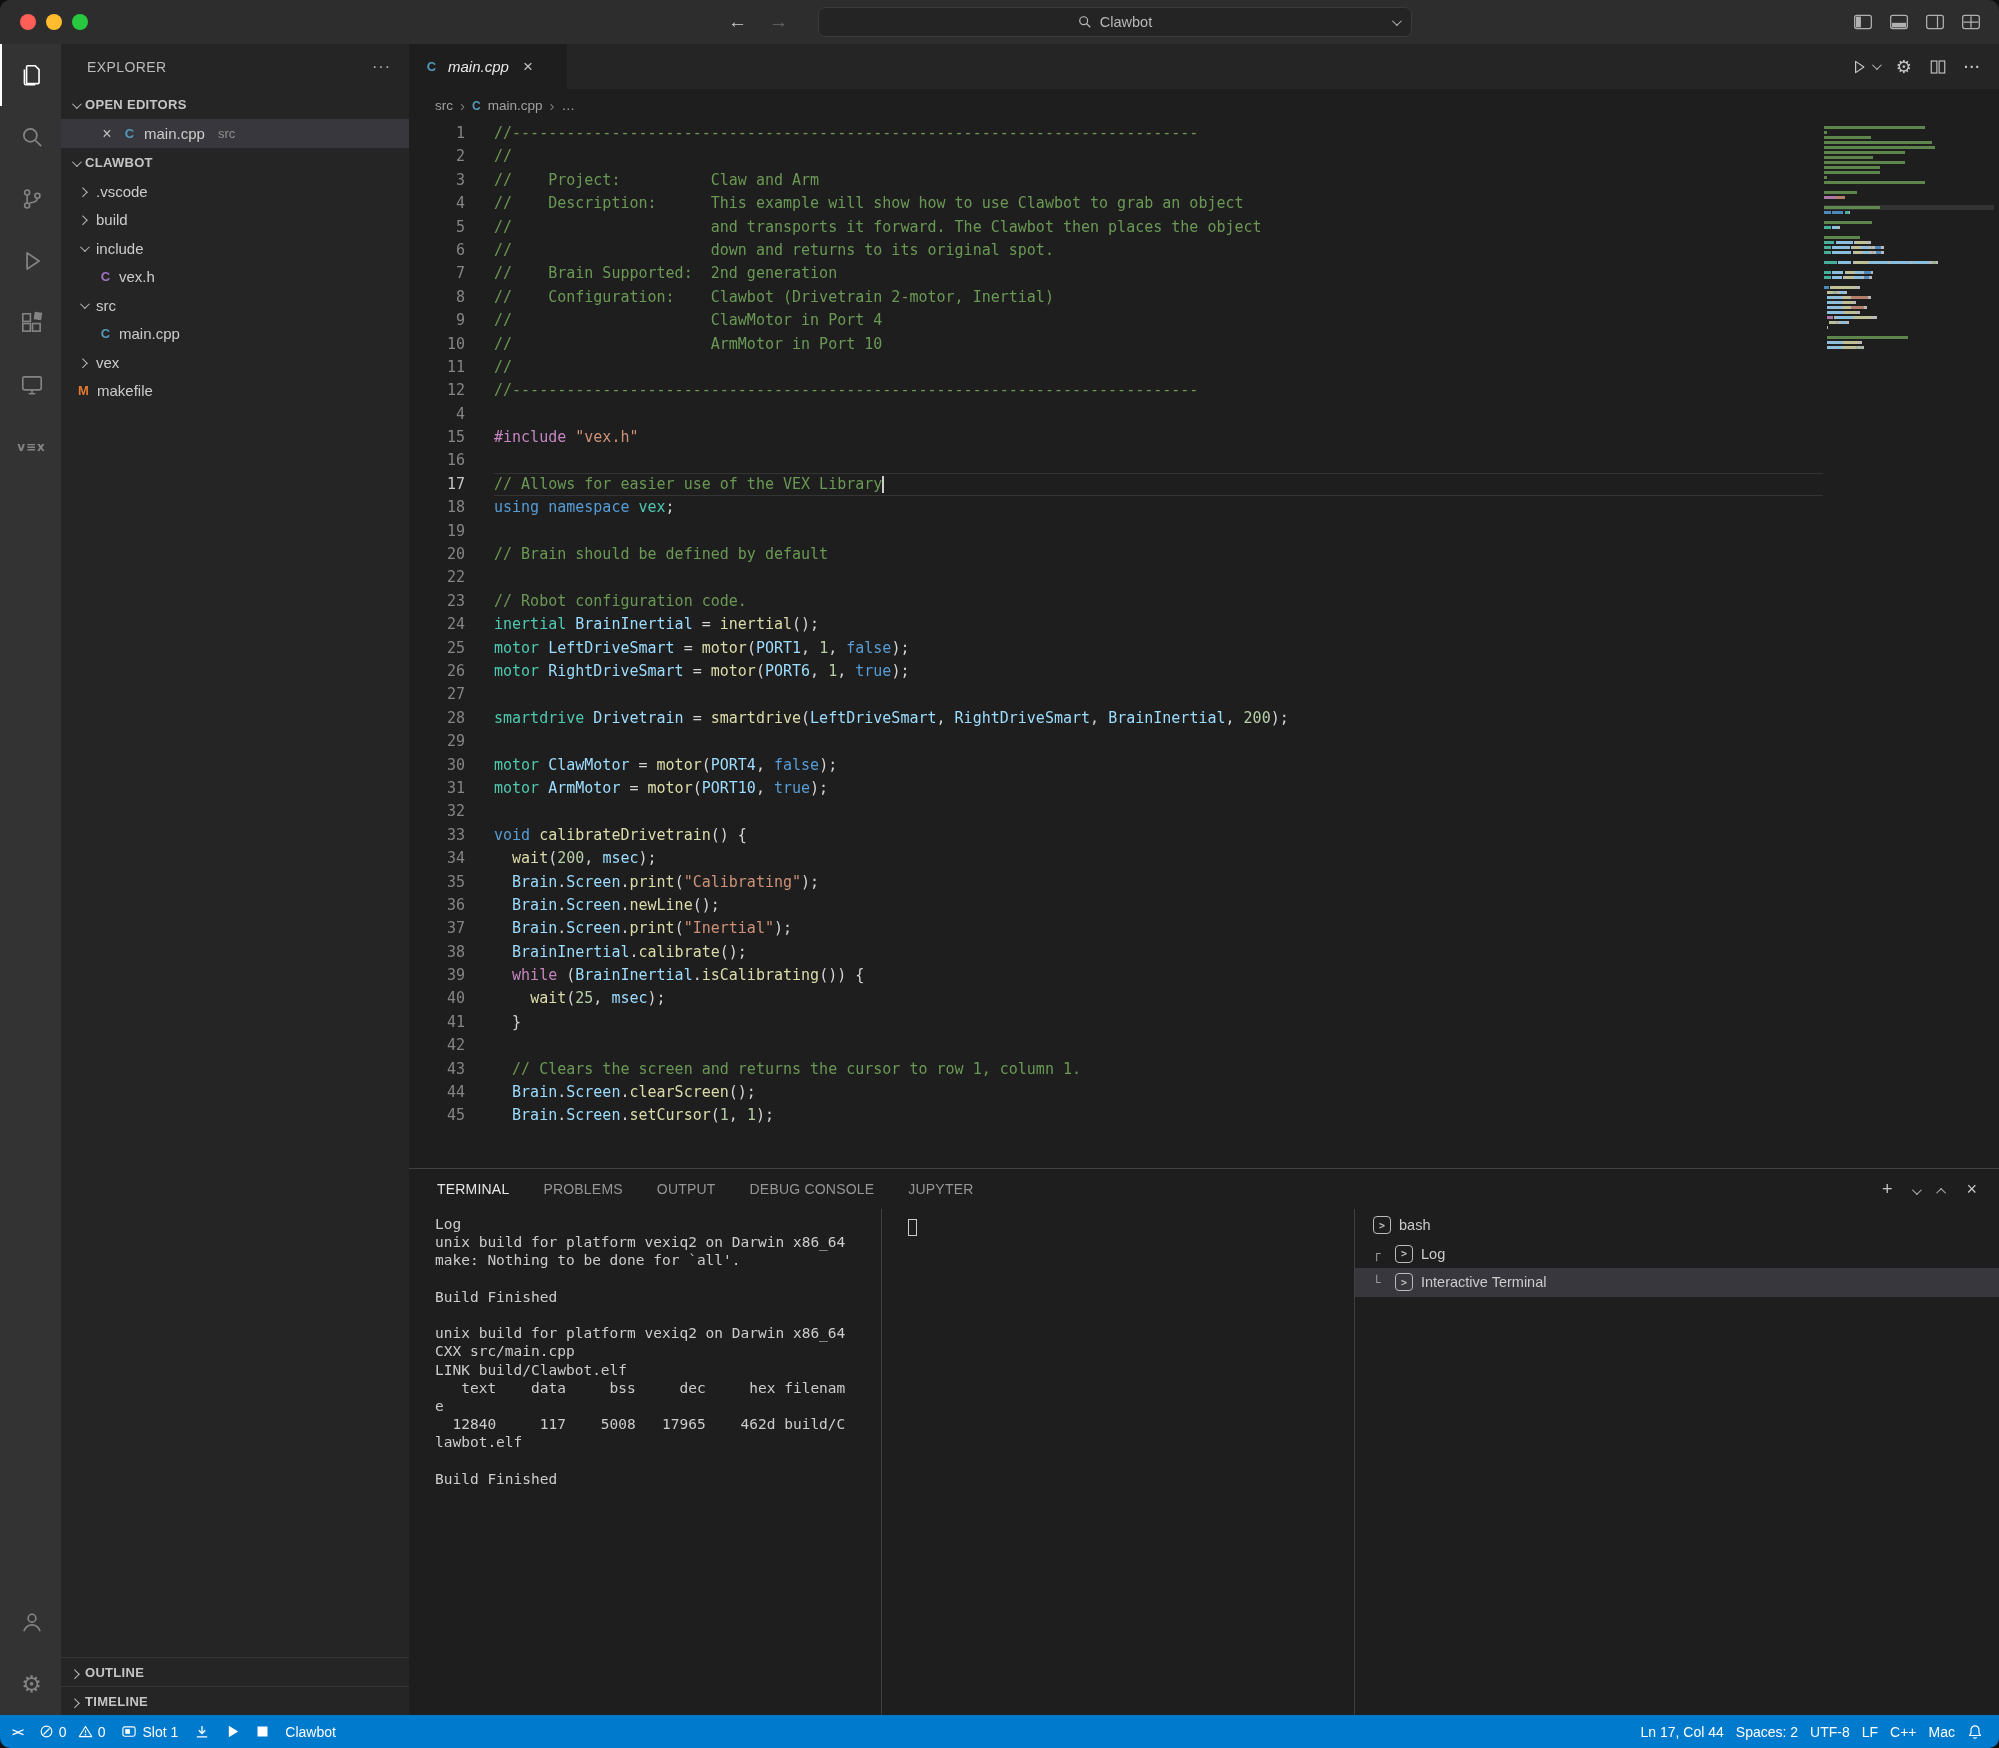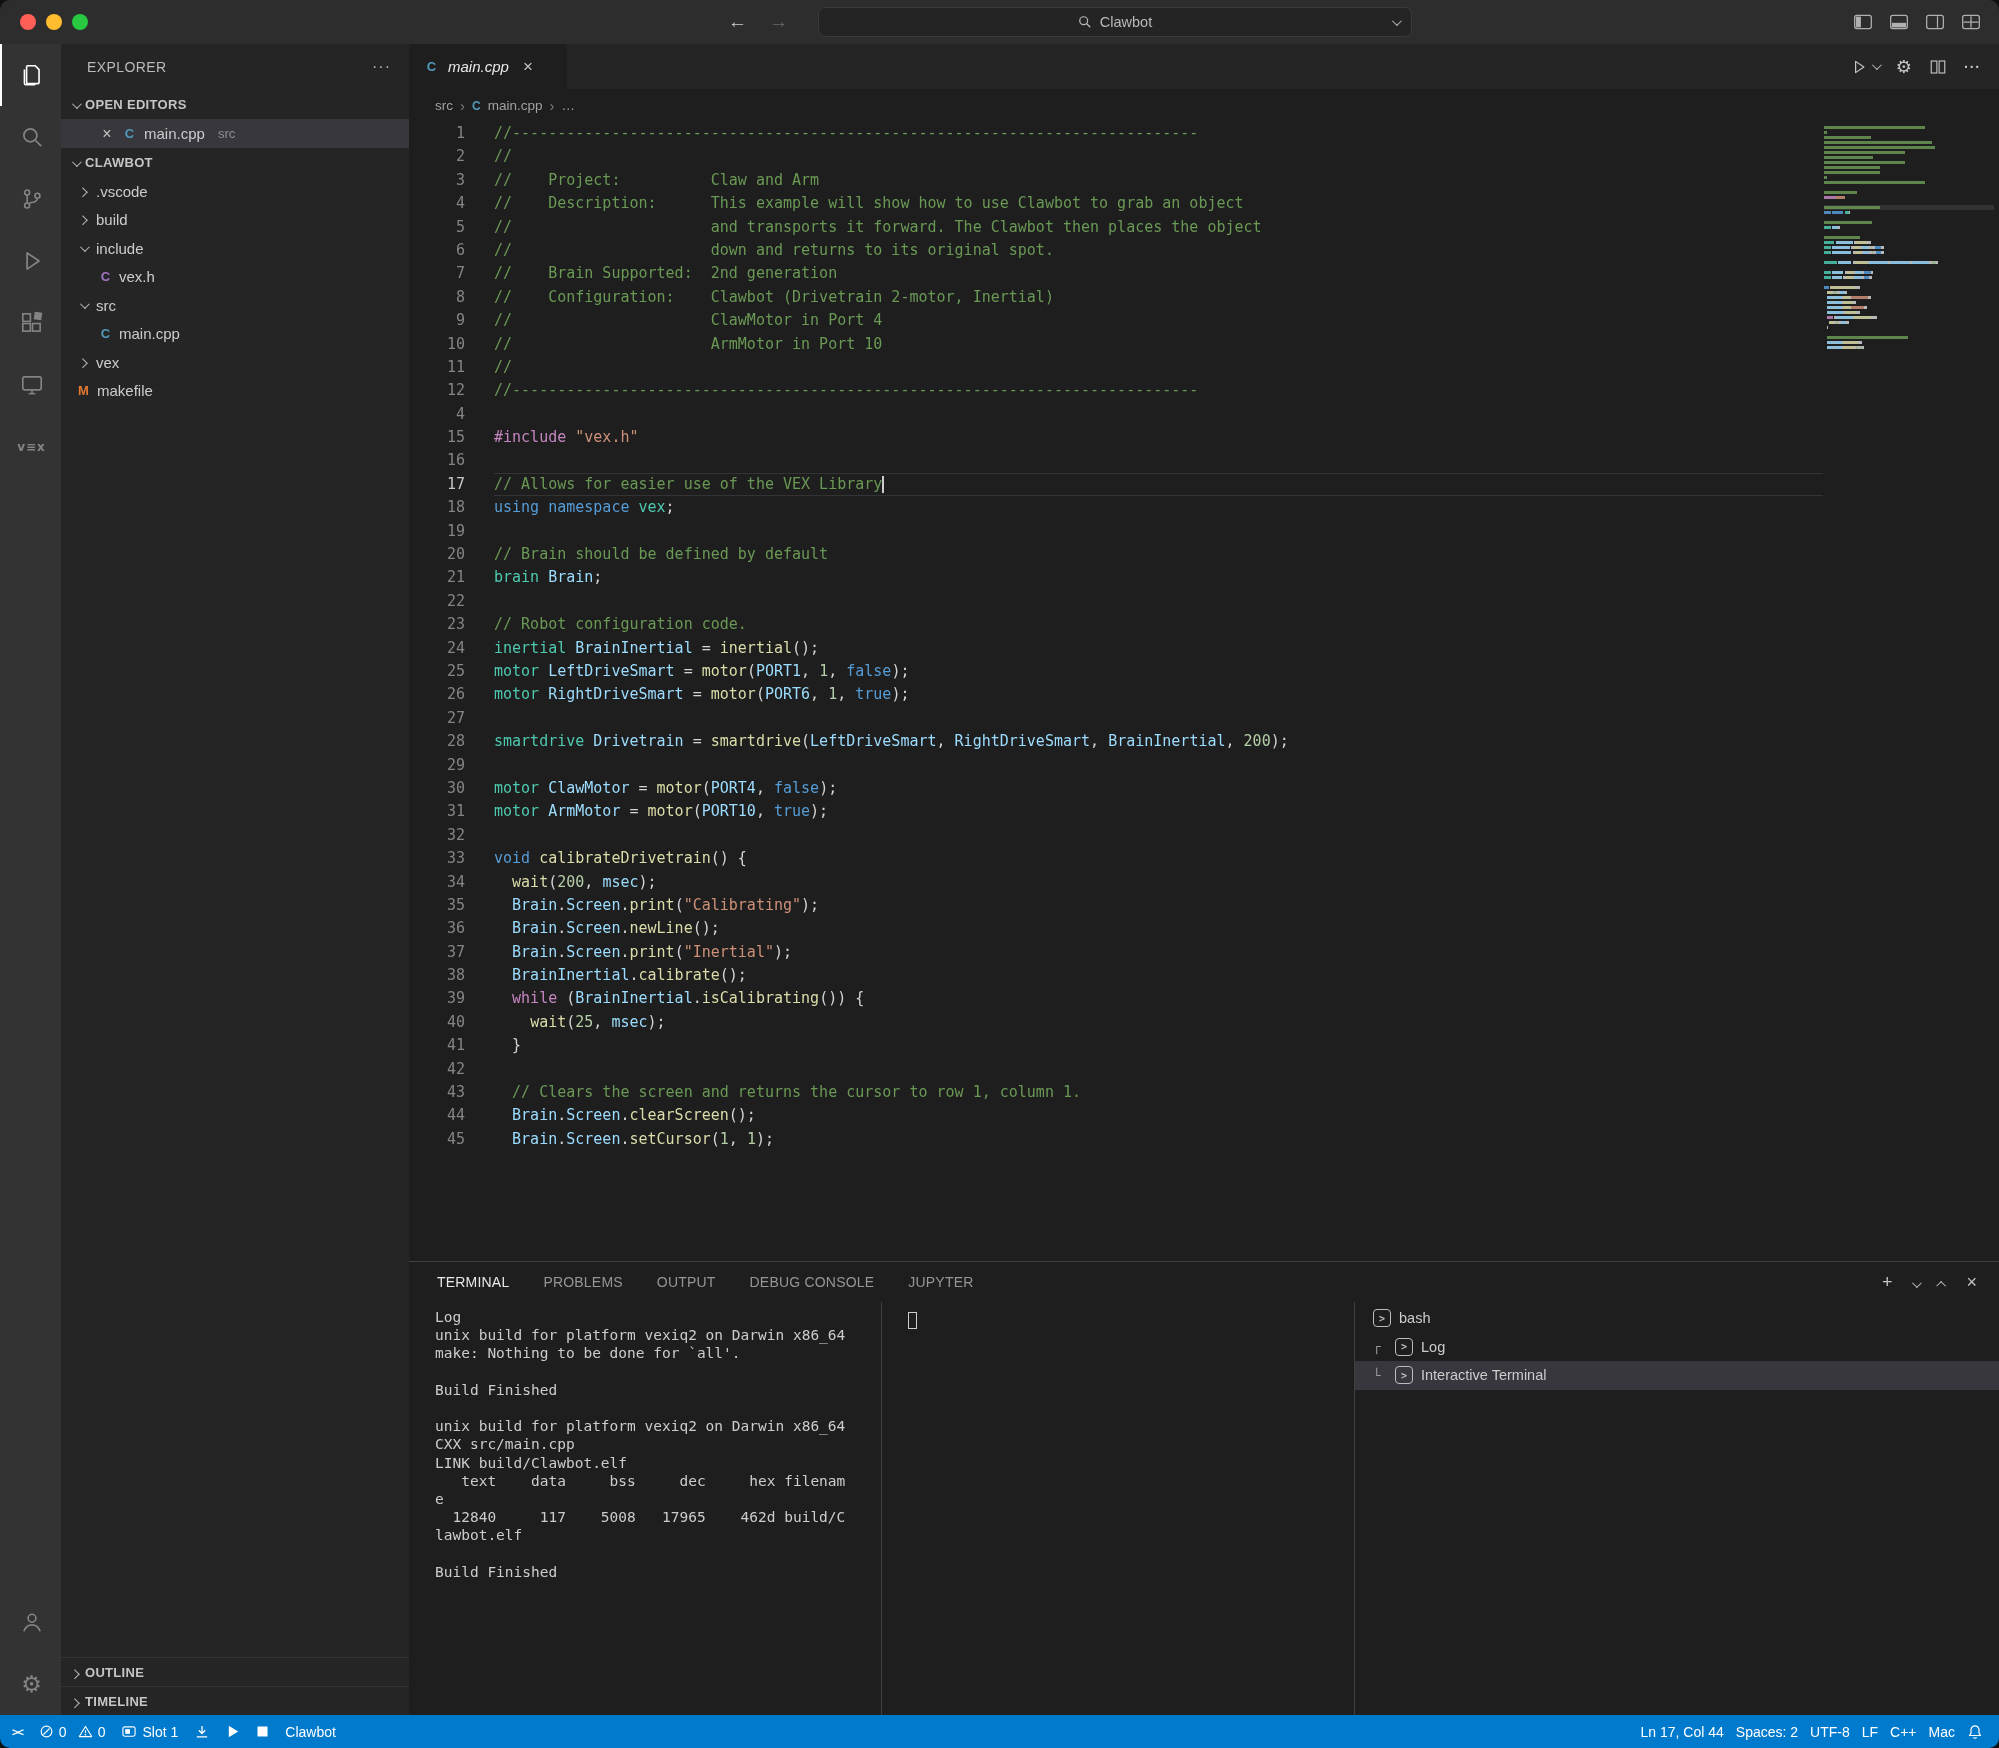--- a/index.html
+++ b/index.html
@@ -93,21 +93,21 @@
   .minimap { position:absolute; top:0; right:5px; width:170px; padding-top:3px; }
   .mm-line { height:5px; display:flex; align-items:center; }
   .mm-line.mm-cur { background:rgba(255,255,255,.09); }
   .mm-seg { display:inline-block; height:2.3px; opacity:.85; }
   .mm-sp { background:transparent; }
   .tokbg-cm{background:var(--tok-comment);} .tokbg-kw{background:var(--tok-keyword);} .tokbg-ctl{background:var(--tok-control);}
   .tokbg-ty{background:var(--tok-type);} .tokbg-fn{background:var(--tok-func);} .tokbg-st{background:var(--tok-string);}
   .tokbg-nu{background:var(--tok-number);} .tokbg-vr{background:var(--tok-var);} .tokbg-pl{background:var(--tok-plain);}
 
   
-  .panel { height:454px; flex:none; background:var(--editor-bg); border-top:1px solid var(--panel-border);
+  .panel { height:547px; flex:none; background:var(--editor-bg); border-top:1px solid var(--panel-border);
            display:flex; flex-direction:column; }
   .panel-tabs { height:40px; flex:none; display:flex; align-items:center; gap:34px; padding-left:28px; }
   .ptab { font-size:14px; color:#969696; letter-spacing:.2px; }
   .ptab.active { color:#e7e7e7; }
   .panel-actions { margin-left:auto; display:flex; align-items:center; gap:20px; padding-right:22px; color:#c5c5c5; }
   .pact { font-size:18px; line-height:1; }
   .panel-body { flex:1; display:flex; overflow:hidden;justify-content:flex-end; }
   .term-left { width:472px; flex:none; padding:6px 0 0 26px; font-family:"DejaVu Sans Mono", monospace;
                font-size:14.5px; line-height:18.2px; color:#cccccc; white-space:pre; overflow:hidden; }
   .term-mid { width:473px; flex:none; border-left:1px solid #3f3f3f; padding:10px 0 0 26px; }
@@ -406,24 +406,20 @@
           </div>
           <div class="code-line">
             <span class="line-num">19</span>
             <span class="line-text"></span>
           </div>
           <div class="code-line">
             <span class="line-num">20</span>
             <span class="line-text"><span class="tok-cm">// Brain should be defined by default</span></span>
           </div>
           <div class="code-line">
-            <span class="line-num">21</span>
-            <span class="line-text"><span class="tok-ty">brain</span><span class="tok-pl"> </span><span class="tok-vr">Brain</span><span class="tok-pl">;</span></span>
-          </div>
-          <div class="code-line">
             <span class="line-num">22</span>
             <span class="line-text"></span>
           </div>
           <div class="code-line">
             <span class="line-num">23</span>
             <span class="line-text"><span class="tok-cm">// Robot configuration code.</span></span>
           </div>
           <div class="code-line">
             <span class="line-num">24</span>
             <span class="line-text"><span class="tok-ty">inertial</span><span class="tok-pl"> </span><span class="tok-vr">BrainInertial</span><span class="tok-pl"> = </span><span class="tok-fn">inertial</span><span class="tok-pl">();</span></span>

